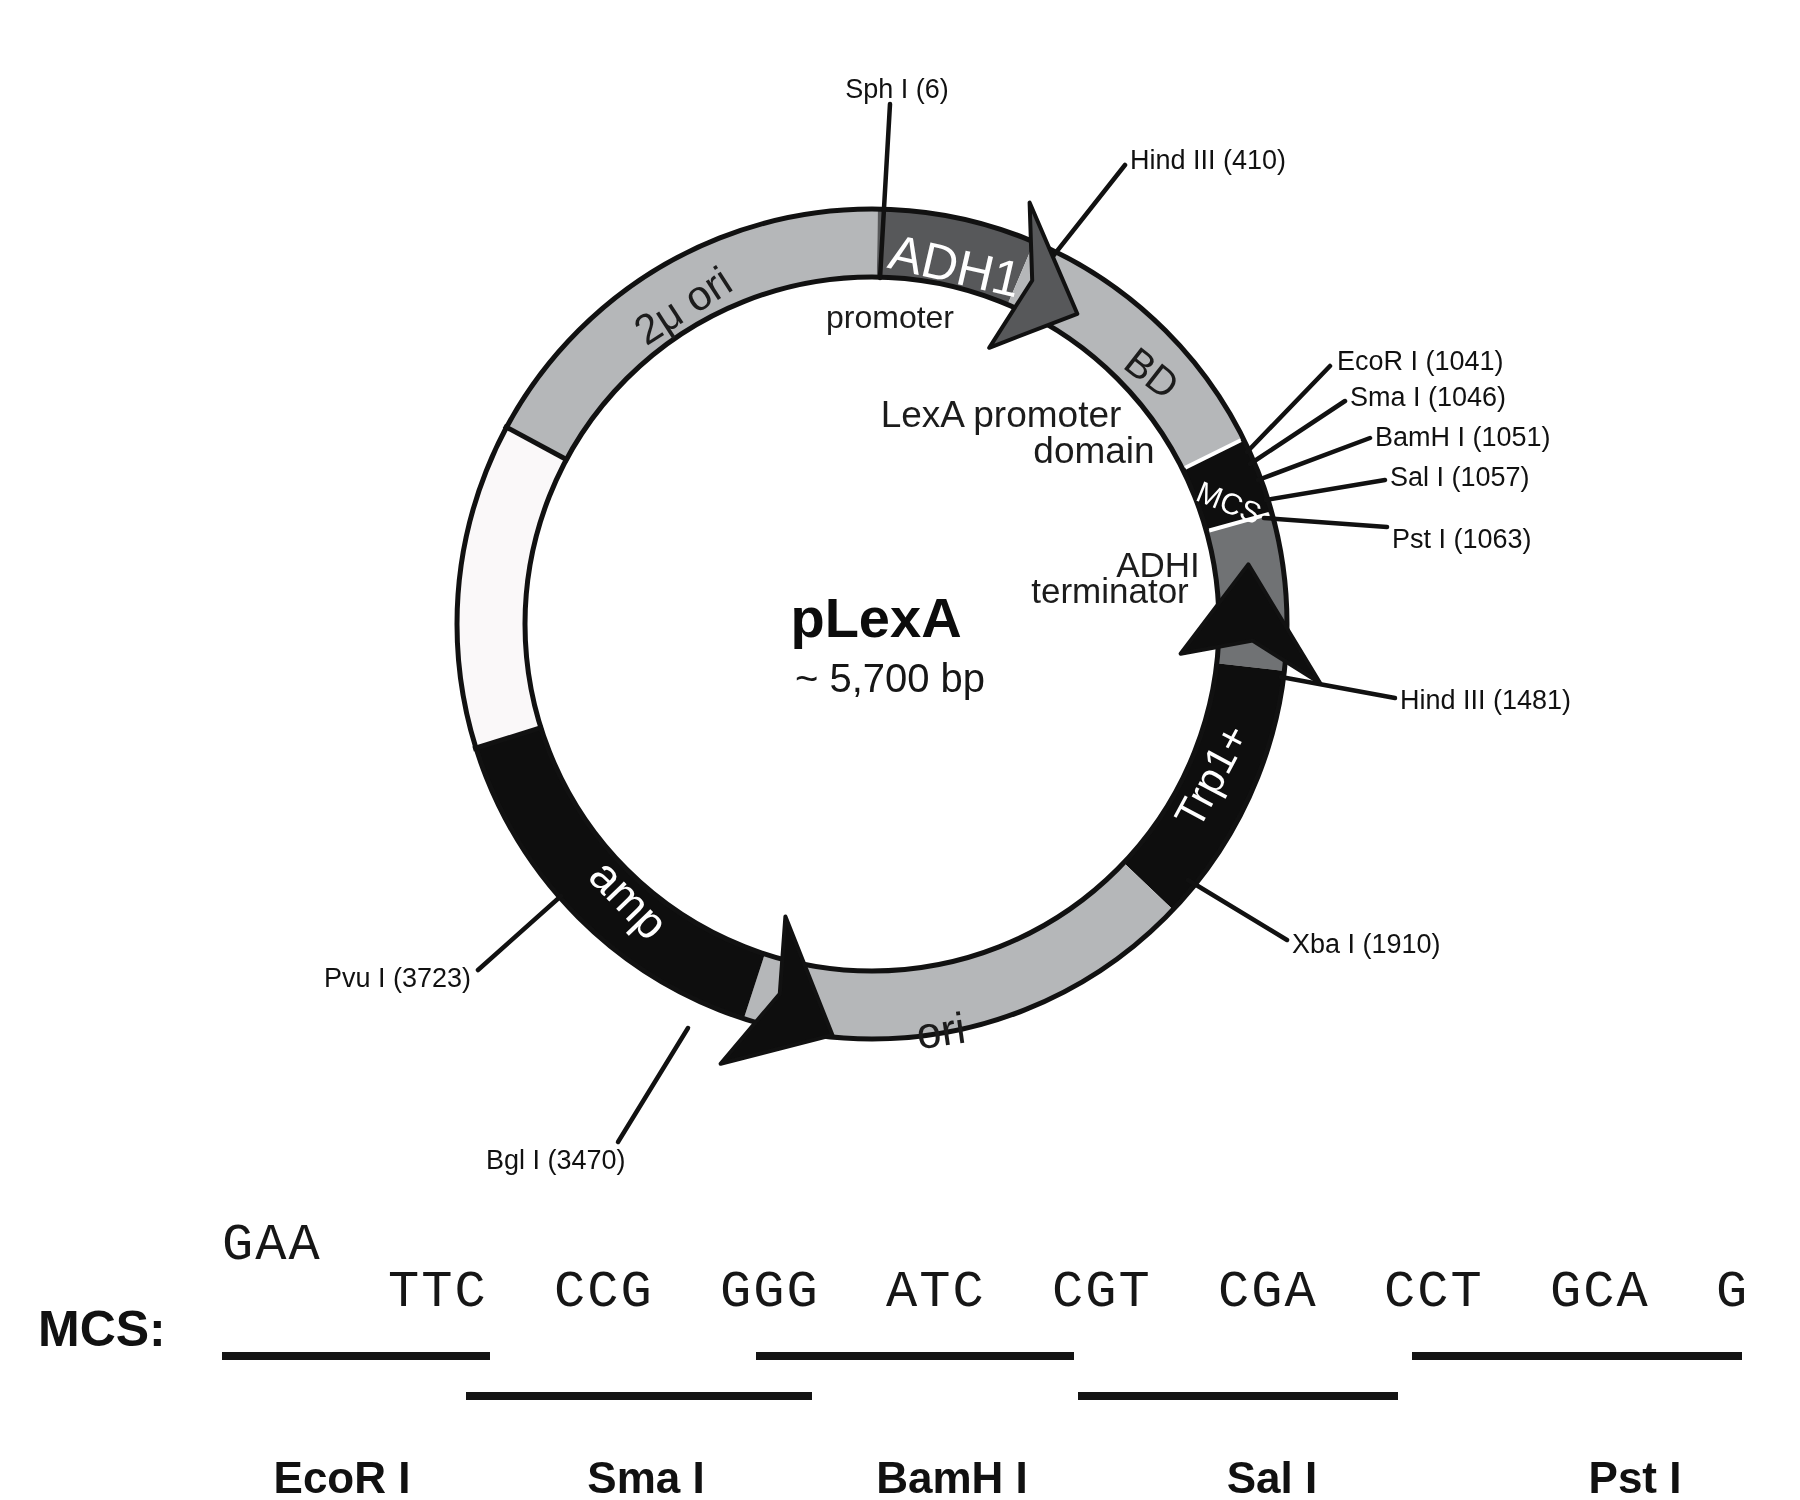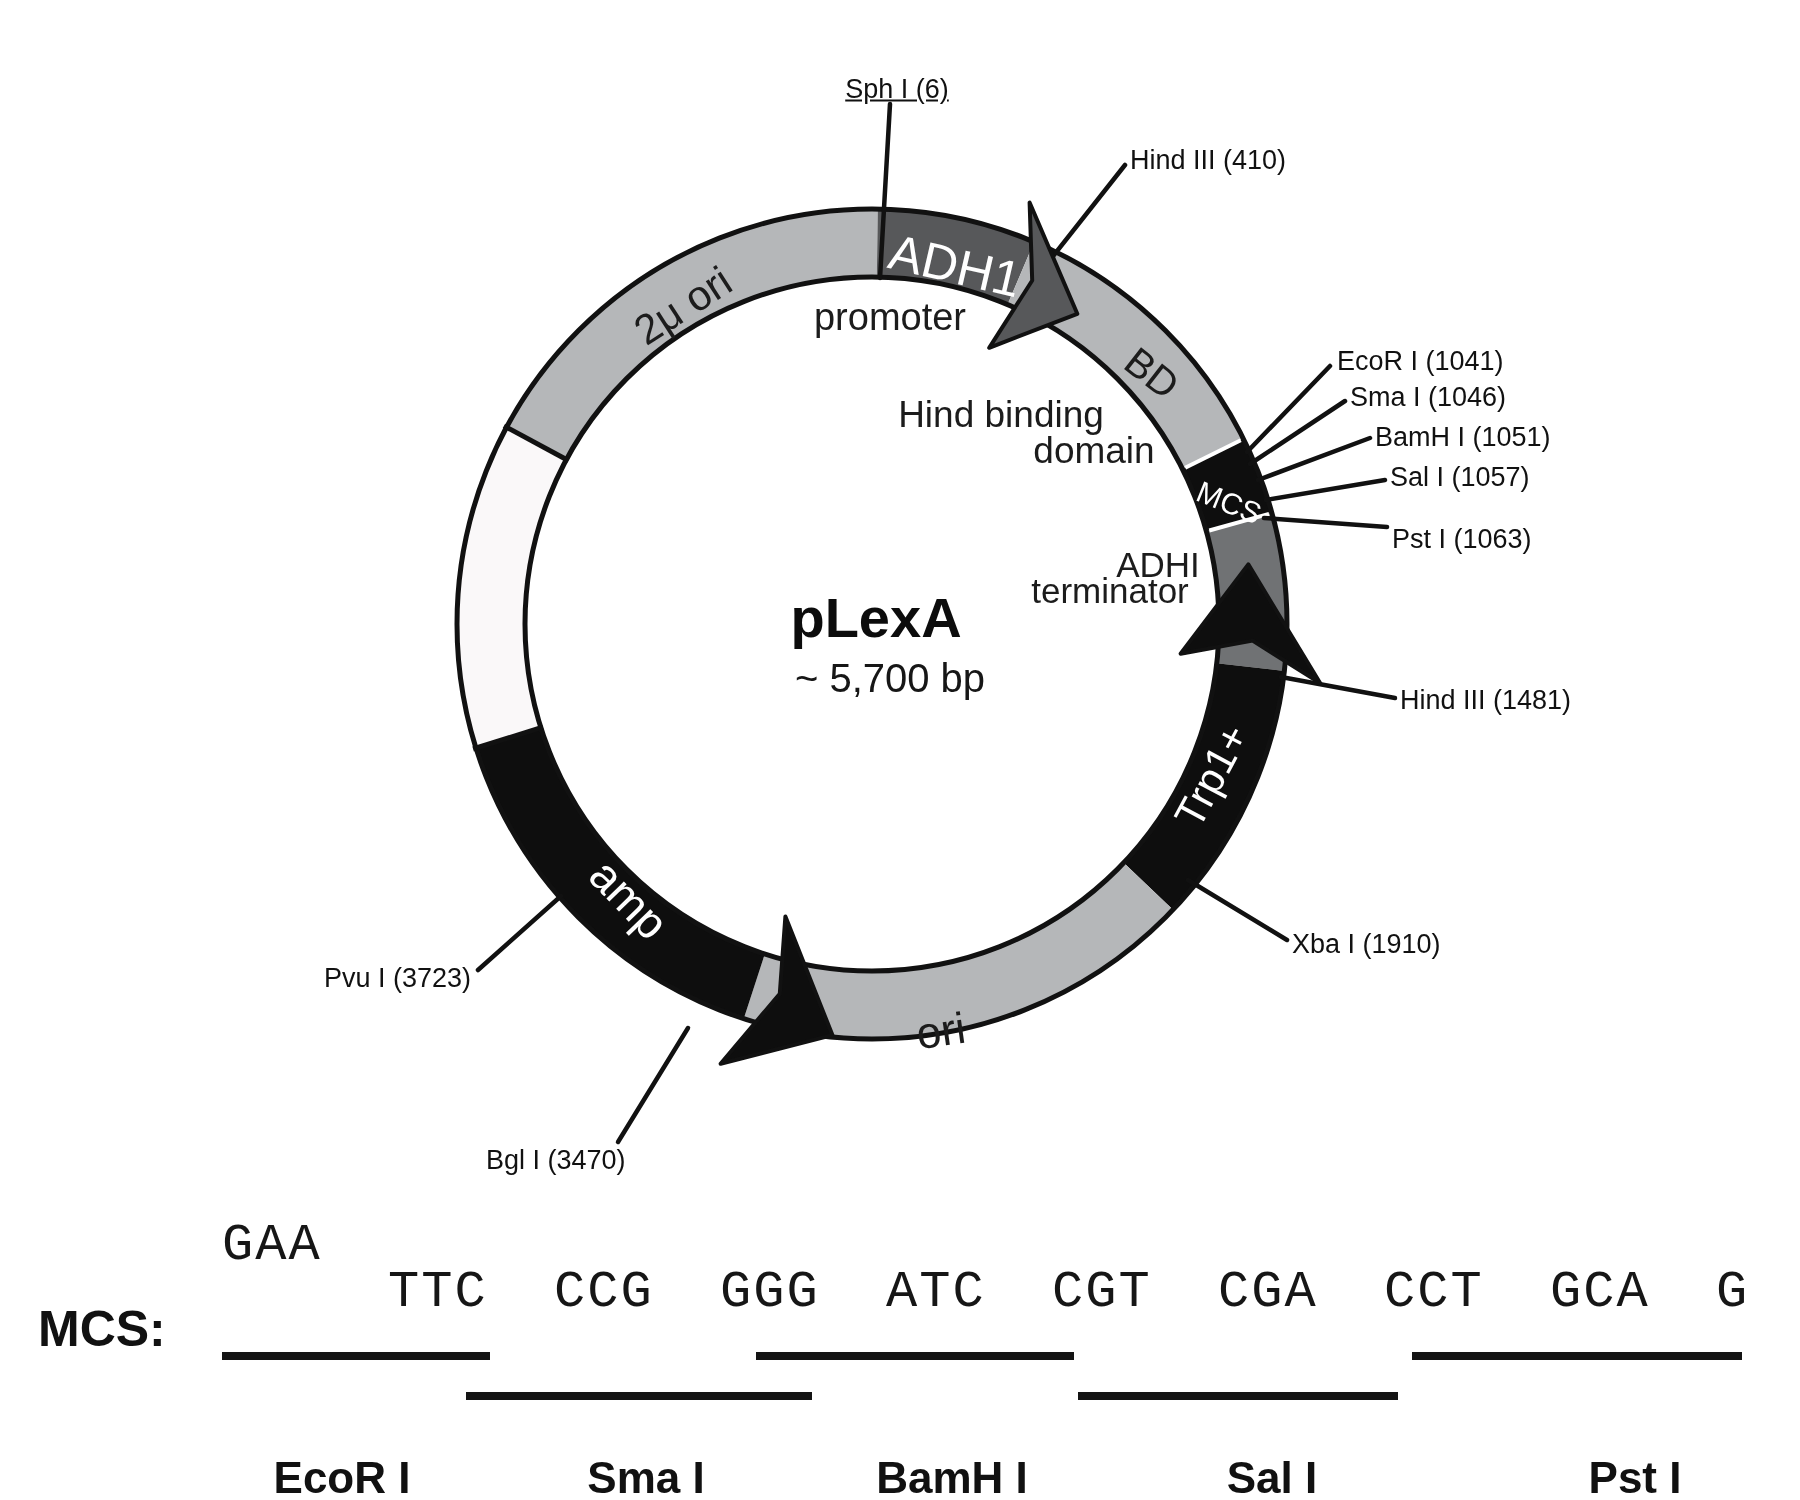--- a/index.html
+++ b/index.html
@@ -1,21 +1,21 @@
 <!DOCTYPE html>
 <html><head>
 <meta charset="utf-8">
 <style>
   html,body{margin:0;padding:0;background:#ffffff;}
   .stage{position:relative;width:1800px;height:1500px;background:#ffffff;overflow:hidden;
          font-family:"Liberation Sans",sans-serif;color:#111;}
   .stage svg{position:absolute;left:0;top:0;}
   .lbl{position:absolute;white-space:nowrap;line-height:1;}
   .site{font-size:27px;color:#111;transform:translateY(-50%);}
-  .site.center{transform:translate(-50%,-50%);text-decoration:underline;}
+  .site.center{transform:translate(-50%,-50%);}
   .site.rightal{transform:translate(-100%,-50%);}
   .band{transform-origin:center center;color:#fff;font-weight:400;}
   .dark{color:#1c1c1c;}
   .ctr{transform:translate(-50%,-50%);}
   .seq{font-family:"Liberation Mono","DejaVu Sans Mono",monospace;font-size:52px;color:#161616;
        transform:translateY(-50%);letter-spacing:2px;}
   .mcshead{font-family:"Liberation Sans",sans-serif;font-weight:bold;font-size:50px;transform:translateY(-50%);}
   .uline{position:absolute;height:8px;background:#141414;}
   .enz{font-size:44px;font-weight:bold;transform:translate(-50%,-50%);}
 </style>
@@ -68,23 +68,23 @@
   <span class="lbl site rightal" style="left:471px;top:978px;">Pvu I (3723)</span>
   <span class="lbl site" style="left:486px;top:1160px;">Bgl I (3470)</span>
 
   <span class="lbl band ctr dark" style="left:683px;top:306px;font-size:42px;transform:translate(-50%,-50%) rotate(-33deg);">2μ ori</span>
   <span class="lbl band ctr" style="left:955px;top:266px;font-size:50px;transform:translate(-50%,-50%) rotate(13deg);">ADH1</span>
   <span class="lbl band ctr" style="left:1229px;top:503px;font-size:30px;transform:translate(-50%,-50%) rotate(22deg);">MCS</span>
   <span class="lbl band ctr" style="left:1212px;top:776px;font-size:42px;transform:translate(-50%,-50%) rotate(-62deg);">Trp1+</span>
   <span class="lbl band ctr dark" style="left:941px;top:1031px;font-size:44px;transform:translate(-50%,-50%) rotate(-8deg);">ori</span>
   <span class="lbl band ctr" style="left:629px;top:899px;font-size:46px;transform:translate(-50%,-50%) rotate(46deg);">amp</span>
 
-  <span class="lbl ctr dark" style="left:890px;top:317px;font-size:38px;">promoter</span>
+  <span class="lbl ctr dark" style="left:890px;top:317px;font-size:32px;">promoter</span>
   <span class="lbl ctr dark" style="left:1152px;top:373px;font-size:40px;transform:translate(-50%,-50%) rotate(38deg);">BD</span>
-  <span class="lbl ctr dark" style="left:1001px;top:414px;font-size:37px;">Hind binding</span>
+  <span class="lbl ctr dark" style="left:1001px;top:414px;font-size:37px;">LexA promoter</span>
   <span class="lbl ctr dark" style="left:1094px;top:450px;font-size:37px;">domain</span>
   <span class="lbl ctr dark" style="left:1158px;top:564px;font-size:35px;">ADHI</span>
   <span class="lbl ctr dark" style="left:1110px;top:590px;font-size:35px;">terminator</span>
 
   <span class="lbl ctr" style="left:876px;top:618px;font-size:56px;font-weight:bold;color:#0c0c0c;">pLexA</span>
   <span class="lbl ctr" style="left:890px;top:678px;font-size:40px;color:#161616;">~ 5,700 bp</span>
 
   <span class="lbl mcshead" style="left:38px;top:1293px;margin-top:36px;">MCS:</span>
   <span class="lbl seq" style="left:222px;top:1246px;">GAA</span>
   <span class="lbl seq" style="left:388px;top:1293px;">TTC</span>

